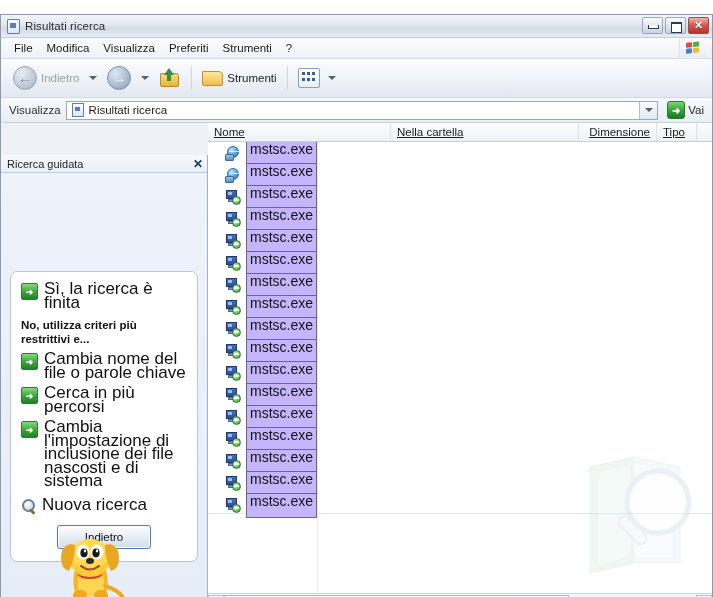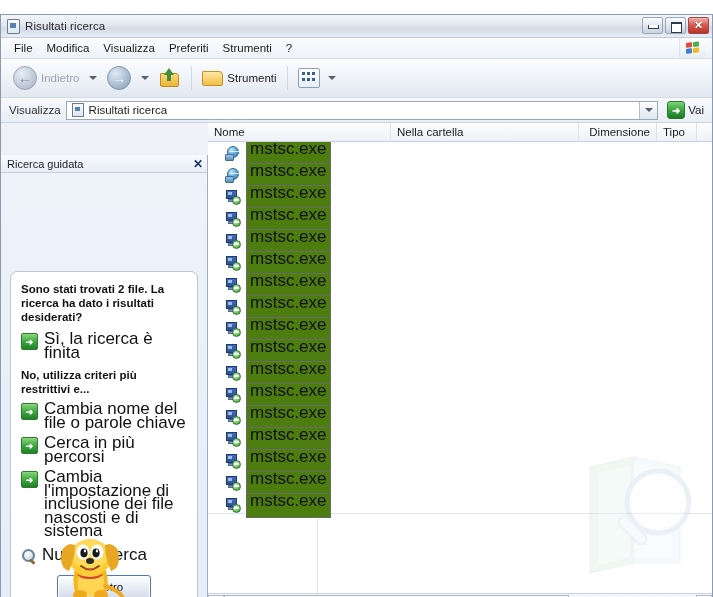--- a/index.html
+++ b/index.html
@@ -352,20 +352,21 @@
     position: relative;
     overflow: hidden;
   }
   .col-header {
     height: 18px; flex: 0 0 18px;
     background: linear-gradient(to bottom,#fdfdfe,#eef1f6);
     border-bottom: 1px solid #c8d0dc;
     display: flex; align-items: center;
     font-size: 11.5px; color: #1c1c1c;
     position: relative;
+    text-decoration: underline;
   }
   .col {
     height: 18px; line-height: 18px;
     box-sizing: border-box;
     padding-left: 6px;
     border-right: 1px solid #dde3ec;
     overflow: hidden; white-space: nowrap;
   }
   .col.c-nome { width: 183px; flex: 0 0 183px; }
   .col.c-cart { width: 188px; flex: 0 0 188px; }
@@ -437,23 +438,23 @@
     background: radial-gradient(circle at 35% 30%, #d6f2cf, #6fbf5f 60%, #3c8f3a);
     border: 1px solid #2f7a30;
     box-sizing: border-box;
   }
   .f-icon.mon .badge:after {
     content: ""; position: absolute; left: 1px; top: 2px;
     width: 5px; height: 2px; background: #fff;
     transform: rotate(-8deg);
   }
   .f-name {
-    font-size: 17px; color: #111;
+    font-size: 14px; color: #111;
     border: 1px solid #6b6b6b;
-    background: #4d7c0f;
+    background: #c4b5fd;
     padding: 0px 3px 9px 3px;
     line-height: 14px;
     box-sizing: border-box;
   }
   
   .watermark {
     position: absolute; right: 10px; bottom: 8px;
     width: 130px; height: 140px;
     opacity: .30;
     pointer-events: none;
@@ -588,21 +589,20 @@
   <div class="body-row">
 
     <div class="searchpane">
       <div class="sp-header">
         <div class="sp-title">Ricerca guidata</div>
         <div class="sp-close">✕</div>
       </div>
       <div class="sp-inner">
 
         <div class="balloon">
-          <div class="q">Sono stati trovati 2 file. La ricerca ha dato i risultati desiderati?</div>
 
           <div class="opt">
             <div class="opt-icon">➜</div>
             <div class="opt-text link">Sì, la ricerca è finita</div>
           </div>
 
           <div class="head2">No, utilizza criteri più restrittivi e...</div>
 
           <div class="opt">
             <div class="opt-icon">➜</div>

